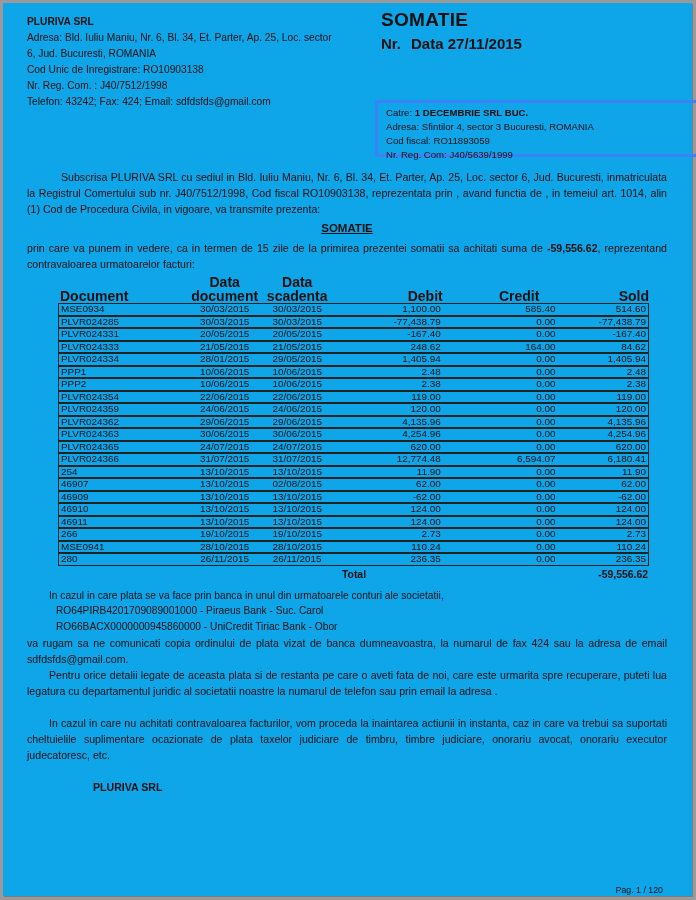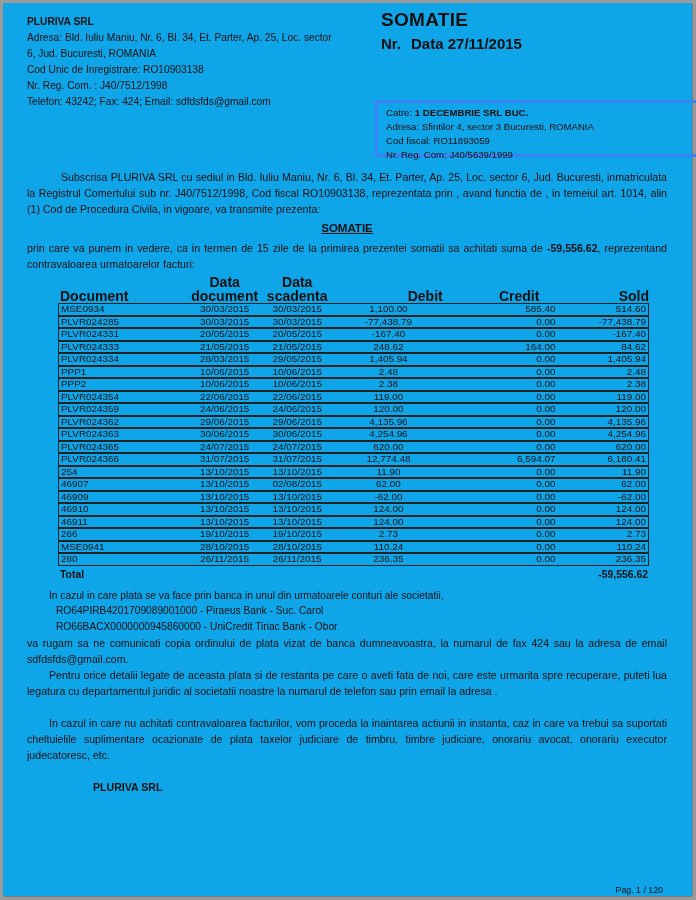--- a/index.html
+++ b/index.html
@@ -39,29 +39,29 @@
     font-size: 9.9px;
   }
   table.inv th { font-weight: bold; font-size: 14px; padding: 0; vertical-align: bottom; line-height: 14px; }
   table.inv td { padding: 0 2px; height: 10.5px; line-height: 10.5px; border-top: 1.5px solid #222; border-bottom: 0.5px solid #222; }
   table.inv tr.row td:first-child { border-left: 1.5px solid #222; }
   table.inv tr.row td:last-child { border-right: 1.5px solid #222; }
   table.inv tr.row:last-of-type td { border-bottom: 1.5px solid #222; }
   .c-doc { width: 136px; text-align: left; }
   .c-dd { width: 68px; text-align: center; }
   .c-ds { width: 72px; text-align: center; }
-  .c-deb { width: 114px; text-align: center; }
+  .c-deb { width: 114px; text-align: right; }
   .c-cred { width: 106px; text-align: right; }
   .c-sold { width: 93px; text-align: right; }
   th.c-dd, th.c-ds { text-align: center; }
   th.c-deb, th.c-cred, th.c-sold { text-align: right; }
   th.c-cred { text-align: right; padding-right: 18px !important; }
   td.c-cred { padding-right: 18px; }
   th.c-doc { padding-left: 2px !important; }
-  .totalrow { left: 57px; top: 566px; width: 588px; font-size: 10.4px; font-weight: bold; }
+  .totalrow { left: 57px; top: 566px; width: 588px; font-size: 10.4px; font-weight: bold; text-align: center; }
   .totalrow .v { position: absolute; right: 0; top: 0; }
 
   .p3 { left: 46px; top: 585px; font-size: 10.2px; line-height: 16px; }
   .bank { left: 46px; font-size: 10.2px; padding-left: 7px; }
   .bank1 { top: 602px; }
   .bank2 { top: 618px; }
   .p4 { left: 24px; top: 632px; width: 640px; }
   .p5 { left: 24px; top: 664px; width: 640px; text-indent: 22px; }
   .p6 { left: 24px; top: 712px; width: 640px; text-indent: 22px; }
   .sign { left: 90px; top: 778px; font-size: 10.6px; font-weight: bold; }
@@ -150,21 +150,21 @@
         <tr class="row">
           <td class="c-doc">PLVR024333</td>
           <td class="c-dd">21/05/2015</td>
           <td class="c-ds">21/05/2015</td>
           <td class="c-deb">248.62</td>
           <td class="c-cred">164.00</td>
           <td class="c-sold">84.62</td>
         </tr>
         <tr class="row">
           <td class="c-doc">PLVR024334</td>
-          <td class="c-dd">28/03/2015</td>
+          <td class="c-dd">28/01/2015</td>
           <td class="c-ds">29/05/2015</td>
           <td class="c-deb">1,405.94</td>
           <td class="c-cred">0.00</td>
           <td class="c-sold">1,405.94</td>
         </tr>
         <tr class="row">
           <td class="c-doc">PPP1</td>
           <td class="c-dd">10/06/2015</td>
           <td class="c-ds">10/06/2015</td>
           <td class="c-deb">2.48</td>

